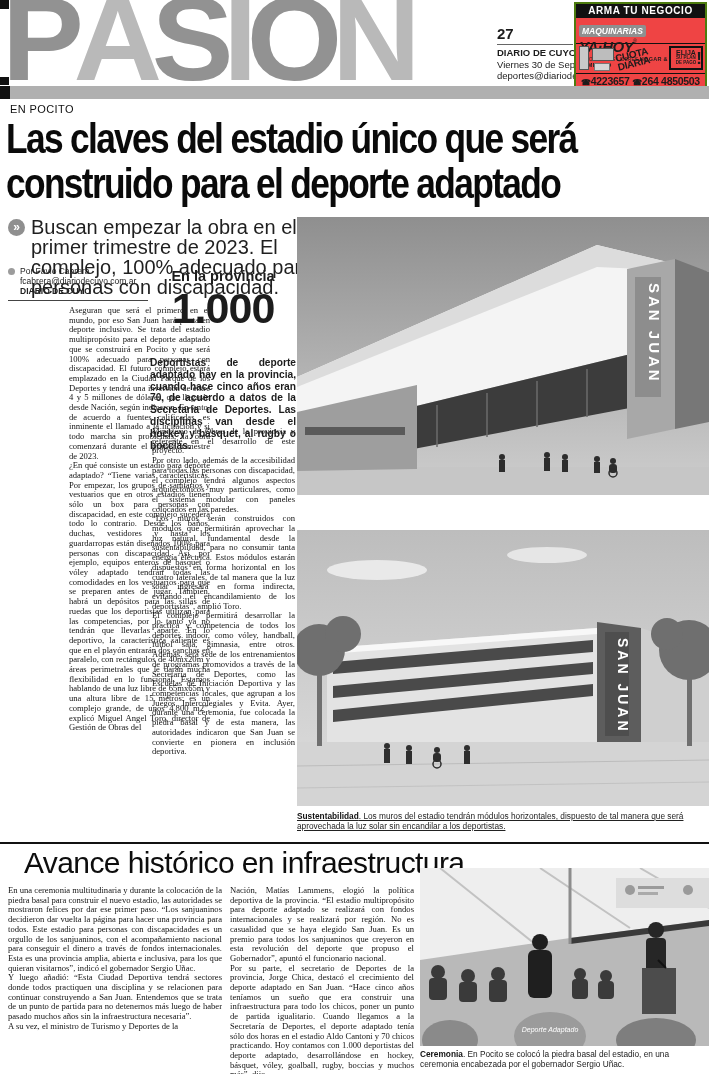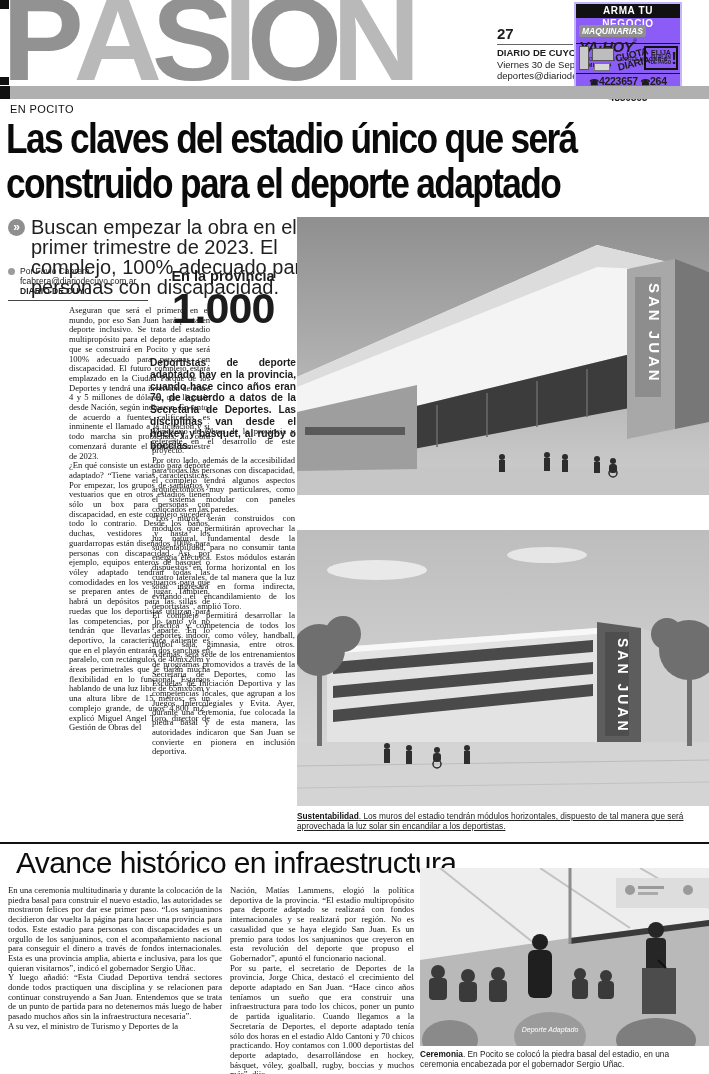--- a/index.html
+++ b/index.html
@@ -26,21 +26,21 @@
   #graybandL { left:0; top:86px; width:10px; height:13px; background:#111; }
 
   
   #pagenum { left:497px; top:25px; font-size:15px; font-weight:bold; }
   #hr-rule { left:497px; top:44px; width:76px; height:1px; background:#666; }
   #brand { left:497px; top:47px; font-size:9.5px; font-weight:bold; }
   #date  { left:497px; top:59px; font-size:9.5px; color:#222; }
   #email { left:497px; top:70px; font-size:9.5px; color:#222; }
 
   
-  #ad { left:574px; top:2px; width:108px; height:88px; border:2px solid #c4b5fd; background:#8b5cf6; }
+  #ad { left:574px; top:2px; width:133px; height:88px; border:2px solid #4d7c0f; background:#ef4444; }
   #ad .ad-head { height:14px; background:#111; color:#fff; text-align:center;
     font-size:10px; font-weight:bold; letter-spacing:.6px; line-height:13px; }
   #ad .ad-logo { position:relative; height:26px; border-bottom:1px solid #111; padding:2px 3px 0; }
   .ad-maq { display:inline-block; background:#8f8f8f; color:#fff; font-style:italic;
     font-weight:bold; font-size:8.5px; padding:1px 3px; border-radius:2px; }
   .ad-yahoy { font-style:italic; font-weight:900; font-size:15px; letter-spacing:-0.5px; }
   .ad-reg { font-size:5px; vertical-align:top; }
   .ad-tag { font-size:4.5px; letter-spacing:.3px; }
   .ad-tag b { font-size:5.5px; }
   #ad .ad-mid { position:relative; height:29px; }
@@ -98,21 +98,21 @@
   #photo3 { left:420px; top:868px; width:289px; height:178px; }
 
   .caption { font-size:8.3px; line-height:9.6px; color:#222; }
   .caption b { color:#111; }
   #cap1 { left:297px; top:500px; width:410px; }
   #cap2 { left:297px; top:812px; width:410px;text-decoration:underline; }
   #cap3 { left:420px; top:1050px; width:282px; }
 
   
   #divider2 { left:0; top:842px; width:709px; height:2px; background:#111; }
-  #headline2 { left:16px; top:846px; font-size:30px; font-weight:400;
+  #headline2 { left:24px; top:846px; font-size:30px; font-weight:400;
      letter-spacing:-0.6px; color:#0d0d0d; }
   #a2col1 { left:8px;   top:886px; width:214px; height:188px; }
   #a2col2 { left:230px; top:886px; width:184px; height:188px; }
 </style>
 </head>
 <body>
 
 <div id="page">
 
   <div class="abs cropmark" style="left:0;top:0;width:9px;height:9px;"></div>

